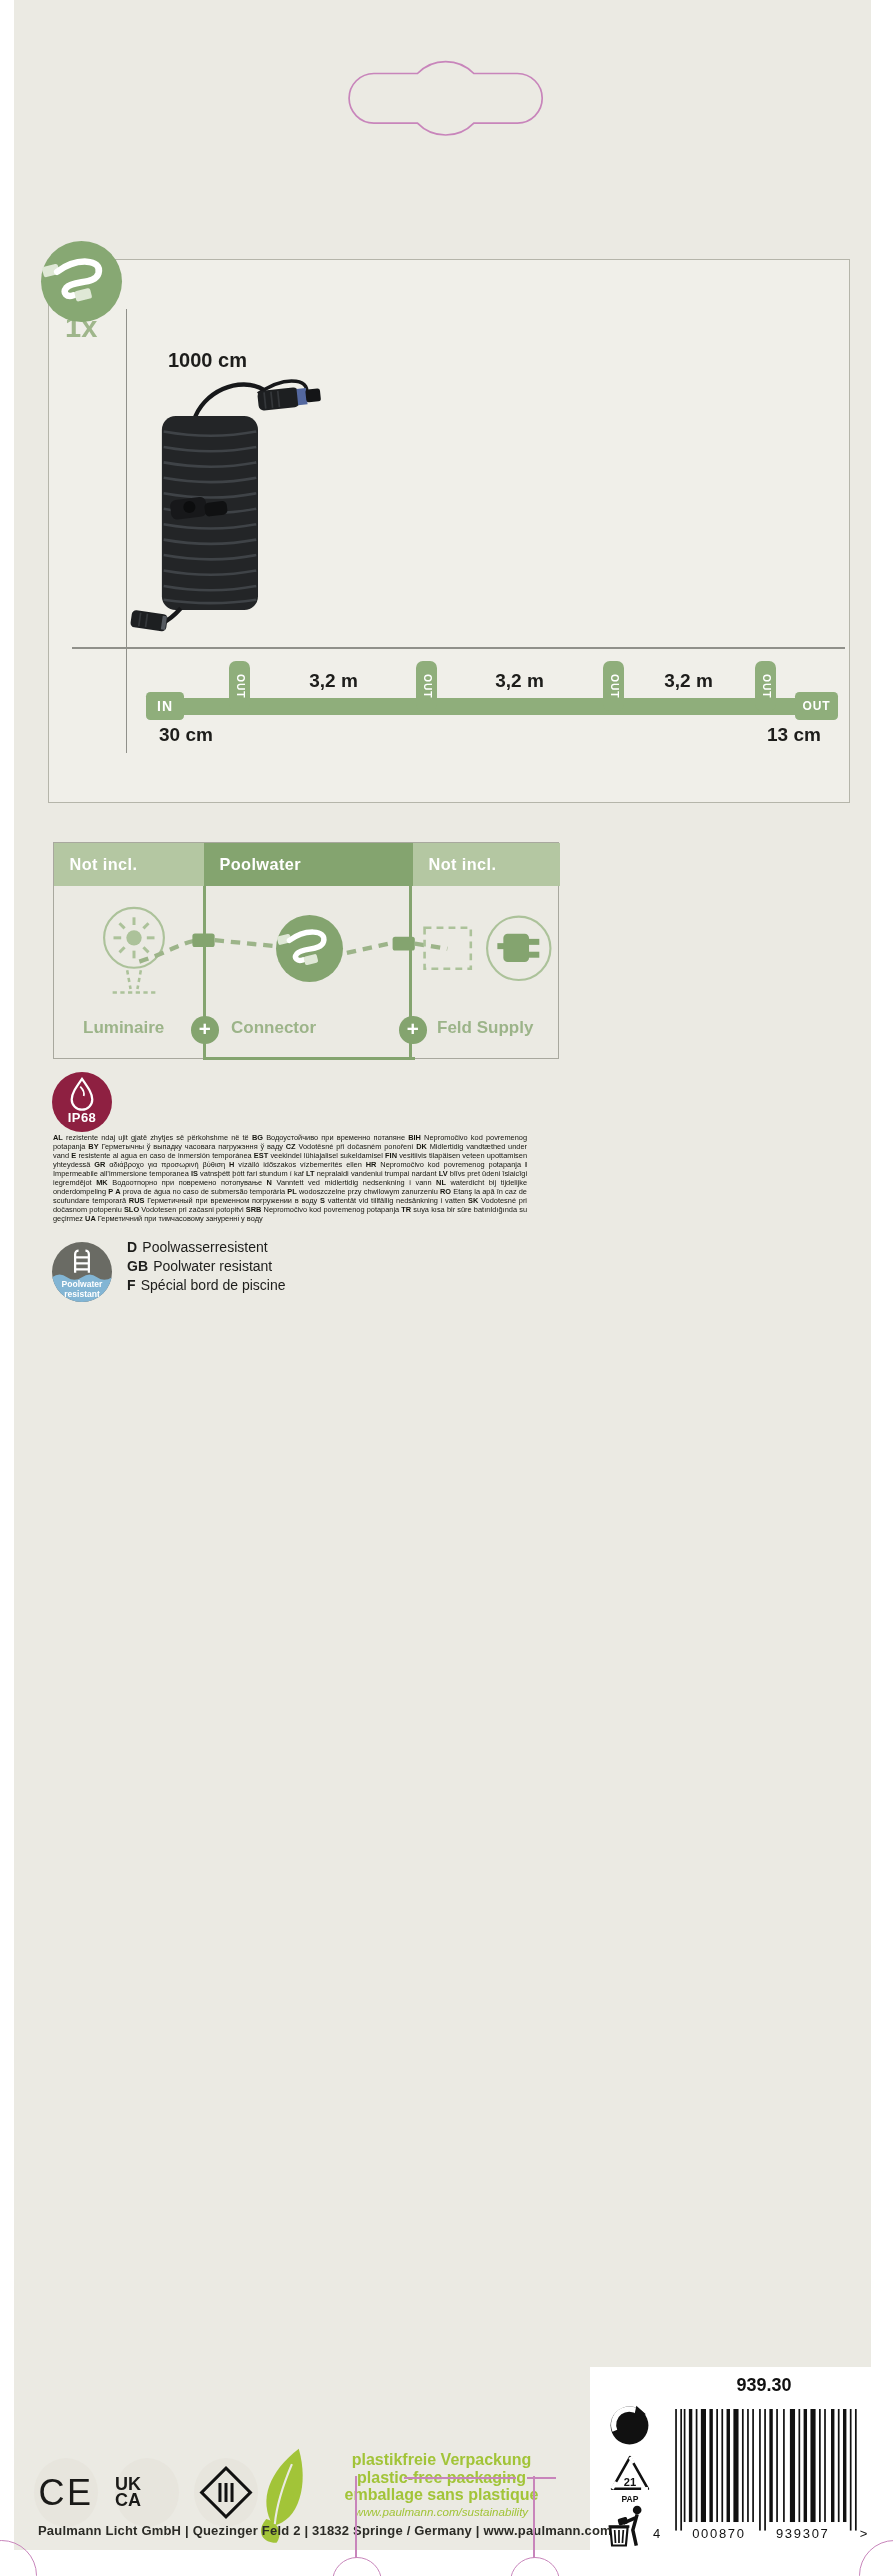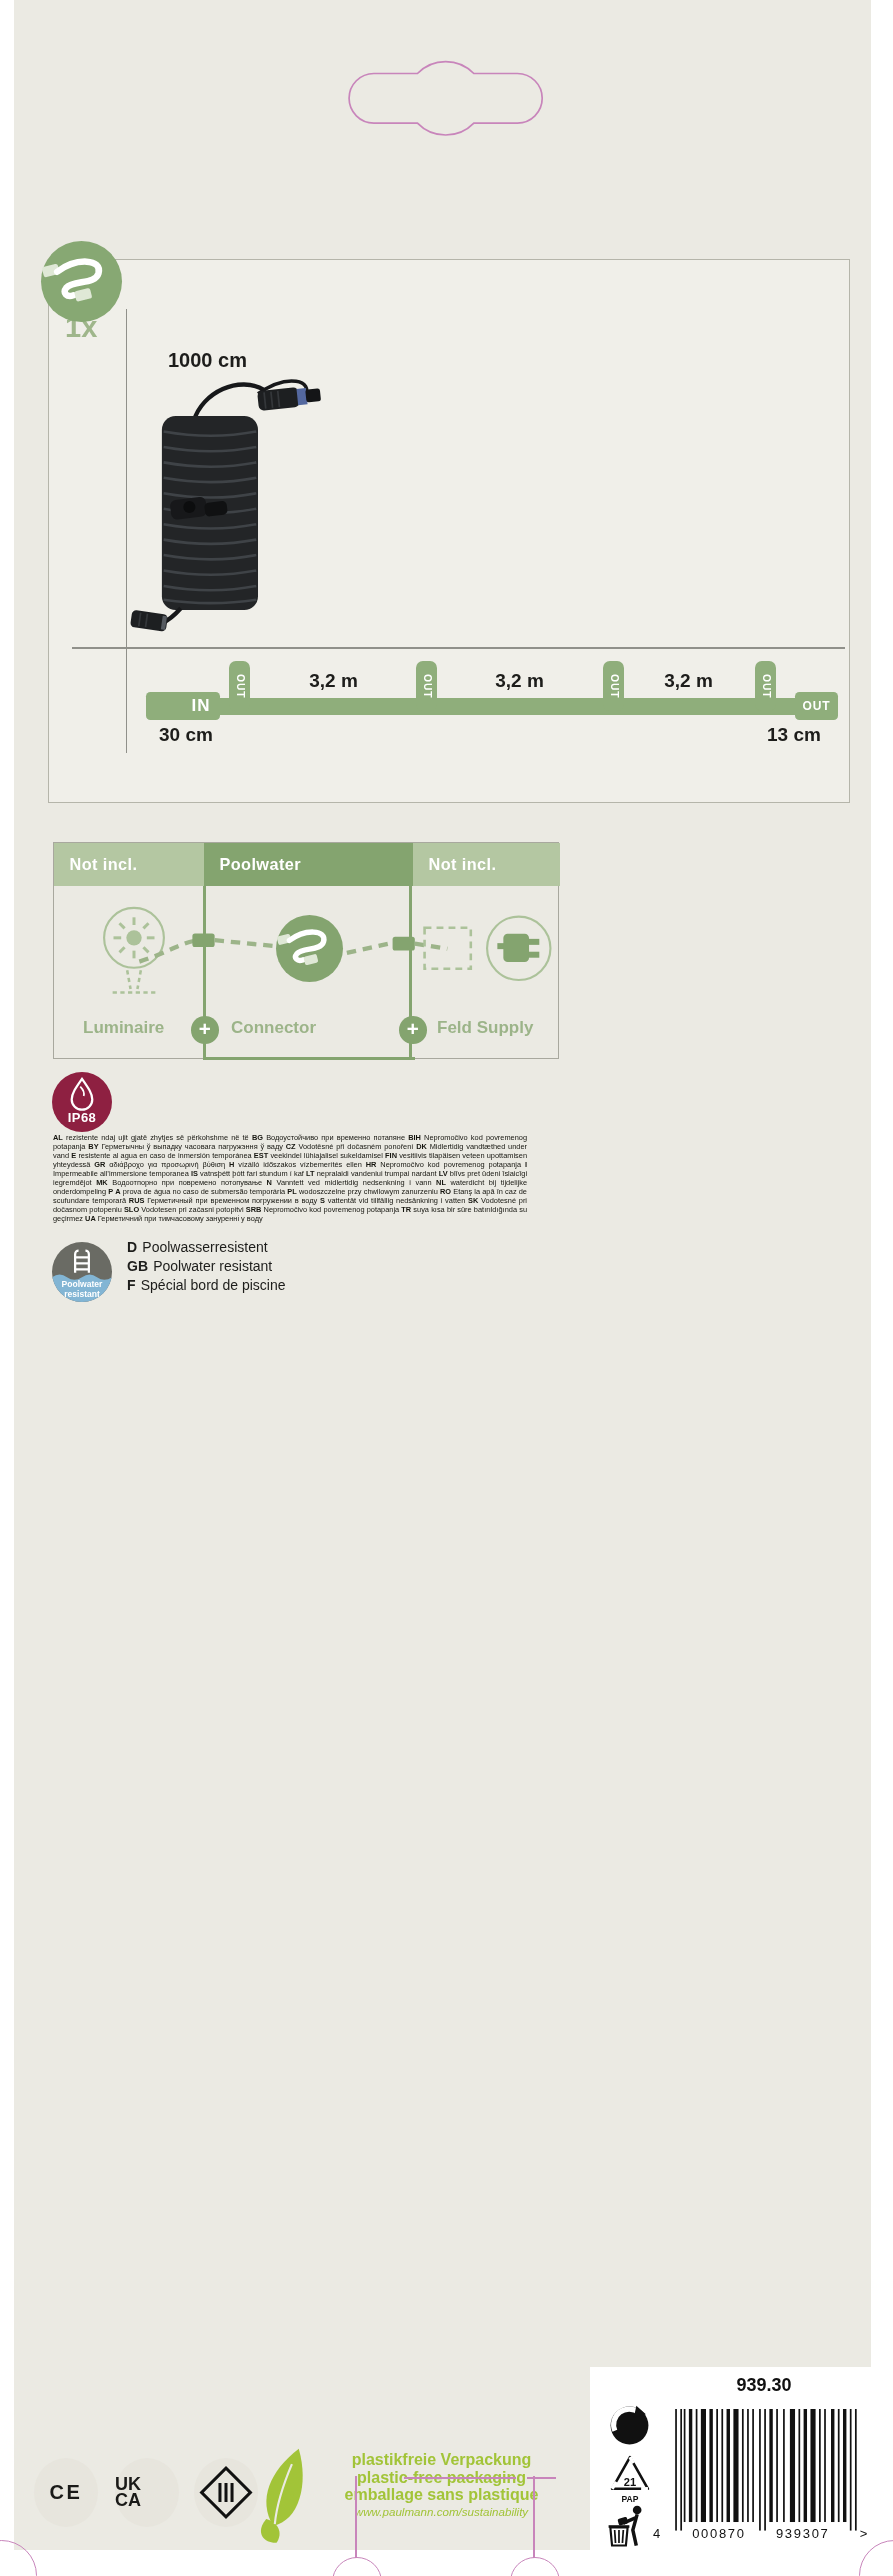--- a/index.html
+++ b/index.html
@@ -24,21 +24,21 @@
   #content-box{left:48px;top:259px;width:800px;height:542px;border:0.9px solid #B5B5AA;background:#F0EFE9;}
   #qty{left:65px;top:311px;font-size:29px;font-weight:bold;color:#9FB68B;z-index:2;}
   #col-divider{left:126px;top:309px;width:0.9px;height:444px;background:#90908A;}
   #len-label{left:168px;top:349px;font-size:20px;font-weight:bold;color:#1D1D1B;}
   #hrule{left:72px;top:647px;width:773px;height:1.7px;background:#90908A;}
 
   
   .gr{background:#8FAE7B;}
   #diag-bar{left:148px;top:698px;width:689px;height:17px;border-radius:1.7px;}
   .badge{color:#fff;font-weight:bold;text-align:center;border-radius:4.3px;z-index:3;}
-  #in-badge{left:146px;top:692px;width:38px;height:28px;line-height:28px;font-size:17px;letter-spacing:0.9px;padding-left:36px;}
+  #in-badge{left:146px;top:692px;width:38px;height:28px;line-height:28px;font-size:14px;letter-spacing:0.9px;}
   #out-badge{left:795px;top:692px;width:43px;height:28px;line-height:28px;font-size:12px;letter-spacing:0.9px;}
   .out-tab{top:661px;width:20.6px;height:50px;border-radius:6.9px;color:#fff;font-weight:bold;font-size:10.3px;
       writing-mode:vertical-rl;text-align:center;line-height:20.6px;letter-spacing:0.9px;z-index:2;}
   .seg-label{top:670px;width:103px;text-align:center;font-size:19px;font-weight:bold;color:#1D1D1B;}
   .cm-label{top:724px;font-size:19px;font-weight:bold;color:#1D1D1B;}
 
   
   #compat{left:53px;top:842px;width:506px;height:217px;border:0.9px solid #A8A89E;box-sizing:border-box;}
   .chead{position:absolute;top:0;height:43px;color:#fff;font-size:16.3px;font-weight:bold;
       letter-spacing:0.4px;line-height:43px;padding-left:15.5px;box-sizing:border-box;}
@@ -70,21 +70,21 @@
   #artno{left:678px;top:2375px;width:172px;text-align:center;font-size:18px;font-weight:bold;color:#111;}
   #ean-row{left:653px;top:2526px;width:216px;display:flex;justify-content:space-between;
       font-size:13px;color:#111;letter-spacing:1.7px;}
   .pkg-icon{z-index:2;}
 
   
   .oval{width:64px;height:69px;border-radius:50%;background:#E7E5DD;}
   #ce-oval{left:34px;top:2458px;}
   #ukca-oval{left:115px;top:2458px;}
   #class3-oval{left:194px;top:2458px;}
-  #ce-text{width:64px;text-align:center;line-height:69px;font-size:20px;font-weight:bold;color:#1A1A18;letter-spacing:2.6px;}
+  #ce-text{width:64px;text-align:center;line-height:69px;font-size:36px;font-weight:normal;color:#1A1A18;letter-spacing:2.6px;}
   #ukca-text{width:64px;text-align:left;padding-top:18px;font-size:18px;line-height:16.3px;font-weight:bold;color:#1A1A18;box-sizing:border-box;}
 
   
   #sustain{left:316px;top:2451px;width:251px;text-align:center;color:#A2C438;}
   #sustain .l{font-size:16px;font-weight:bold;line-height:17.6px;}
   #sustain .u{font-size:11.6px;font-style:italic;margin-top:1.7px;}
 
   #footer{left:38px;top:2523px;width:790px;font-size:13px;font-weight:bold;color:#2B2B26;letter-spacing:0.2px;}
 </style>
 </head>
@@ -364,20 +364,21 @@
     <path d="M 14 84 C 2 98 8 112 26 112 C 34 100 28 88 14 84 Z" fill="#A2C438"></path>
     <path d="M 44 20 C 32 48 26 70 24 90" stroke="#EBEAE3" stroke-width="2.5" fill="none"></path>
   </svg>
   <div id="sustain" class="abs">
     <div class="l">plastikfreie Verpackung</div>
     <div class="l">plastic-free packaging</div>
     <div class="l">emballage sans plastique</div>
     <div class="u">www.paulmann.com/sustainability</div>
   </div>
 
+  <div id="footer" class="abs">Paulmann Licht GmbH | Quezinger Feld 2 | 31832 Springe / Germany | www.paulmann.com</div>
 
   <div class="abs dieline hline" style="left:404px;top:2477px;width:112px"></div>
   <div class="abs dieline hline" style="left:527px;top:2477px;width:29px"></div>
   <div class="abs dieline vline" style="left:355px;top:2476px;height:82px"></div>
   <div class="abs dieline vline" style="left:533px;top:2476px;height:82px"></div>
   <div class="abs dieline diecircle" style="left:332px;top:2557px;width:48px;height:48px"></div>
   <div class="abs dieline diecircle" style="left:510px;top:2557px;width:48px;height:48px"></div>
   <div class="abs dieline diecircle" style="left:-34px;top:2540px;width:69px;height:69px"></div>
   <div class="abs dieline diecircle" style="left:859px;top:2540px;width:69px;height:69px"></div>
 

